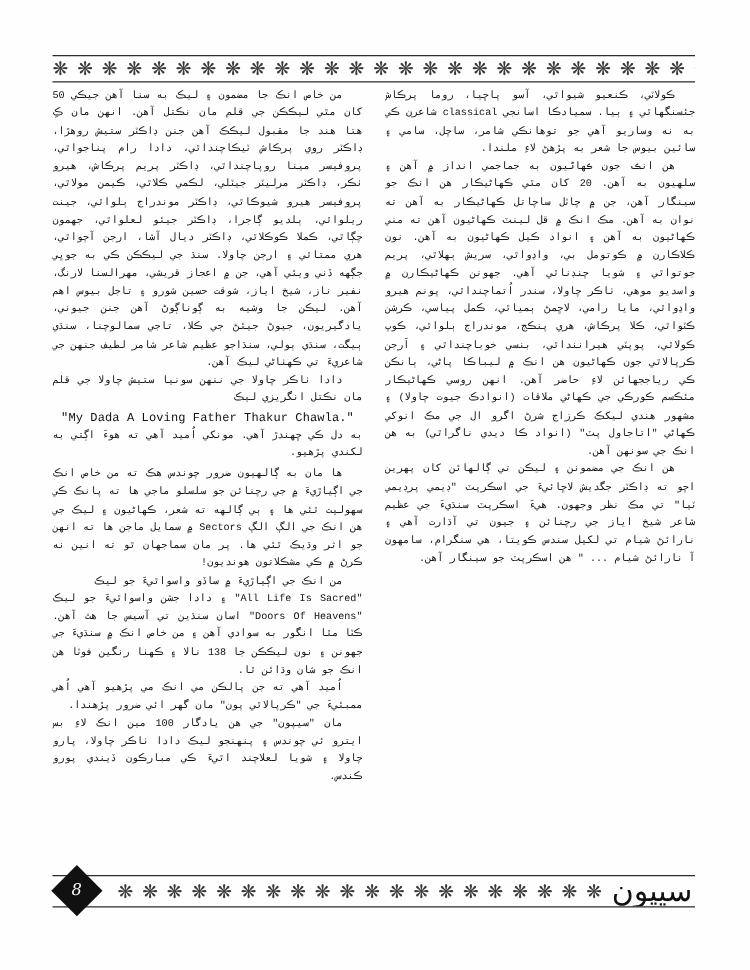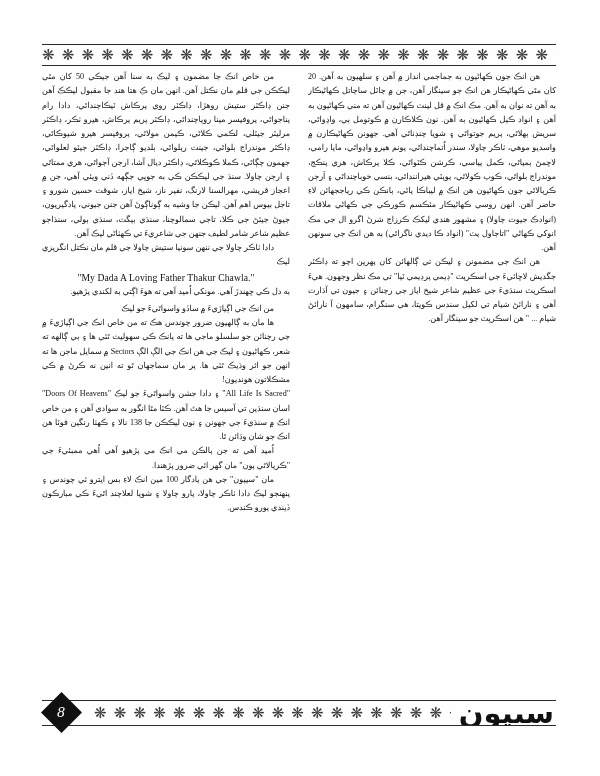--- a/index.html
+++ b/index.html
@@ -63,22 +63,22 @@
     color: #3a3a3a;
     font-size: 15px;
     line-height: 22px;
     letter-spacing: 1.2px;
     padding-left: 52px;
     direction: ltr;
   }
   .magazine-name {
     flex: 0 0 auto;
     font-family: "DejaVu Sans", sans-serif;
-    font-size: 29px;
-    font-weight: bold;
+    font-size: 24px;
+    font-weight: normal;
     color: #111;
     direction: rtl;
     padding: 0 2px 0 8px;
     line-height: 24px;
     white-space: nowrap;
   }
 
   .page-badge {
     position: absolute;
     left: 47px;
@@ -108,21 +108,21 @@
     width: 514px;
     height: 620px;
     display: flex;
     flex-direction: row-reverse;
     gap: 18px;
   }
   .col {
     width: 248px;
     direction: rtl;
     text-align: justify;
-    font-family: Liberation Serif, serif;
+    font-family: Liberation Mono, monospace;
     font-size: 8.1px;
     line-height: 14.25px;
     color: #131313;
     overflow: hidden;
   }
   .col p {
     margin: 0 0 0 0;
     text-align: justify;
     text-justify: inter-word;
   }
@@ -145,32 +145,33 @@
 </head>
 <body>
 
 <div class="page">
 
   <div class="ornament-band top">❋ ❋ ❋ ❋ ❋ ❋ ❋ ❋ ❋ ❋ ❋ ❋ ❋ ❋ ❋ ❋ ❋ ❋ ❋ ❋ ❋ ❋ ❋ ❋ ❋ ❋ ❋ ❋ ❋ ❋ ❋ ❋ ❋ ❋ ❋ ❋ ❋ ❋</div>
 
   <div class="columns">
 
     <div class="col">
+      <p class="indent">ڪولاٽي، ڪنعيو شيواٿي، آسو پاڇيا، روما پرڪاش جئسنگهاٿي ۽ ٻيا. سميادڪا اسانجي classical شاعرن ڪي به نه وساريو آهي جو توهانڪي شامر، ساچل، سامي ۽ سائين بيوس جا شعر به پڙهڻ لاءِ ملندا.</p>
       <p class="indent">هن انڪ جون ڪهاڻيون به جماجمي انداز ۾ آهن ۽ سلهيون به آهن. 20 کان مٿي ڪهاڻيڪار هن انڪ جو سينگار آهن، جن ۾ چاٽل ساچاتل ڪهاڻيڪار به آهن ته نوان به آهن. مڪ انڪ ۾ قل لينٽ ڪهاڻيون آهن ته مني ڪهاڻيون به آهن ۽ انواد ڪيل ڪهاڻيون به آهن. نون ڪلاڪارن ۾ ڪوتومل بي، واڍواٿي، سريش ٻهلاٿي، پريم جوتواٿي ۽ شويا چنڊناٿي آهي. جهونن ڪهاڻيڪارن ۾ واسديو موهي، ٺاڪر چاولا، سندر اُتماچنداٿي، پونم هيرو واڍواٿي، مايا رامي، لاڇمڻ ٻمياٿي، ڪمل پياسي، ڪرشن ڪٽواٿي، ڪلا پرڪاش، هري پنڪج، موندراج ٻلواٿي، ڪوپ ڪولاٿي، پوپٽي هيراننداٿي، بنسي خوباچنداٿي ۽ اَرجن ڪرپالاٿي جون ڪهاڻيون هن انڪ ۾ ليباڪا پاڻي، ٻانڪن ڪي رياججهائن لاءِ حاضر آهن. انهن روسي ڪهاڻيڪار مئڪسم ڪورڪي جي ڪهاڻي ملاقات (انوادڪ جيوت چاولا) ۽ مشهور هندي ليکڪ ڪرزاج شرڻ اگرو ال جي مڪ انوکي ڪهاڻي "اتاجاول پٽ" (انواد ڪا ديدي ناگراٿي) به هن انڪ جي سونهن آهن.</p>
       <p class="indent">هن انڪ جي مضمونن ۽ ليڪن تي ڳالهائن کان پهرين اچو ته ڊاڪٽر جگديش لاڇائيءَ جي اسڪرپٽ "ڊيمي پرڊيمي ٽيا" تي مڪ نظر وجهون. هيءَ اسڪرپٽ سنڌيءَ جي عظيم شاعر شيخ اياز جي رچنائن ۽ جيون تي آڌارت آهي ۽ نارائڻ شيام تي لکيل سندس ڪويتا، هي سنگرام، سامهون آ نارائڻ شيام ... " هن اسڪرپٽ جو سينگار آهن.</p>
     </div>
 
     <div class="col">
       <p class="indent">من خاص انڪ جا مضمون ۽ ليڪ به سنا آهن جيڪي 50 کان مٿي ليڪڪن جي قلم مان نڪتل آهن. انهن مان ڪِ هتا هند جا مقبول ليڪڪ آهن جنن ڊاڪٽر ستيش روهڙا، ڊاڪٽر روي پرڪاش ٽيڪاچنداٿي، دادا رام پناجواٿي، پروفيسر مينا روپاچنداٿي، ڊاڪٽر پريم پرڪاش، هيرو ٺڪر، ڊاڪٽر مرليٽر جيٽلي، لڪمي ڪلاٿي، ڪيمن مولاٿي، پروفيسر هيرو شيوڪاٿي، ڊاڪٽر موندراج ٻلواٿي، جينت ريلواٿي، ٻلديو ڳاجرا، ڊاڪٽر جيئو لعلواٿي، جهمون چڳاٿي، ڪملا ڪوڪلاٿي، ڊاڪٽر ديال آشا، ارجن آڄواٿي، هري ممتاٿي ۽ ارجن چاولا. سنڌ جي ليڪڪن ڪي به جوڀي جڳهه ڏني ويئي آهي، جن ۾ اعجاز قريشي، مهرالسنا لارنگ، نفير ناز، شيخ اياز، شوقت حسين شورو ۽ تاجل بيوس اهم آهن. ليڪن جا وشيه به ڳوناڳوڻ آهن جنن جيوني، يادگيريون، جيوڻ جيئڻ جي ڪلا، تاجي سمالوچنا، سنڌي ٻيگت، سنڌي ٻولي، سنڌاجو عظيم شاعر شامر لطيف جنهن جي شاعريءَ تي ڪهٺاڻي ليڪ آهن.</p>
       <p class="indent">دادا ٺاڪر چاولا جي ننهن سونيا ستيش چاولا جي قلم مان نڪتل انگريزي ليڪ</p>
       <p class="quote-en">"My Dada A Loving Father Thakur Chawla."</p>
       <p>به دل ڪي ڇهندڙ آهي. مونکي اُميد آهي ته هوءَ اڳتي به لکندي پڙهيو.</p>
       <div class="gutter-spacer"></div>
+      <p class="indent">ها مان به ڳالهيون ضرور چوندس هڪ ته من خاص انڪ جي اڳياڙيءَ ۾ جي رچنائن جو سلسلو ماجي ها ته پانڪ ڪي سهوليت ٿئي ها ۽ ٻي ڳالهه ته شعر، ڪهاڻيون ۽ ليڪ جي هن انڪ جي الڳ الڳ Sectors ۾ سمايل ماجن ها ته انهن جو اثر وڌيڪ ٿئي ها. پر مان سماجهان ٿو ته انين نه ڪرڻ ۾ ڪي مشڪلاتون هونديون!</p>
       <p class="indent">من انڪ جي اڳياڙيءَ ۾ ساڏو واسواٿيءَ جو ليڪ</p>
-      <p class="indent">ها مان به ڳالهيون ضرور چوندس هڪ ته من خاص انڪ جي اڳياڙيءَ ۾ جي رچنائن جو سلسلو ماجي ها ته پانڪ ڪي سهوليت ٿئي ها ۽ ٻي ڳالهه ته شعر، ڪهاڻيون ۽ ليڪ جي هن انڪ جي الڳ الڳ Sectors ۾ سمايل ماجن ها ته انهن جو اثر وڌيڪ ٿئي ها. پر مان سماجهان ٿو ته انين نه ڪرڻ ۾ ڪي مشڪلاتون هونديون!</p>
       <p>"All Life Is Sacred" ۽ دادا جشن واسواٿيءَ جو ليڪ "Doors Of Heavens" اسان سنڌين تي آسيس جا هٿ آهن. ڪٽا مٿا انگور به سوادي آهن ۽ من خاص انڪ ۾ سنڌيءَ جي جهونن ۽ نون ليڪڪن جا 138 نالا ۽ ڪهٺا رنگين فوٽا هن انڪ جو شان وڌائن ٿا.</p>
       <p class="indent">اُميد آهي ته جن پالڪن مي انڪ مي پڙهيو آهي اُهي ممبئيءَ جي "ڪرپالاٿي پون" مان گهر ائي ضرور پڙهندا.</p>
       <p class="indent">مان "سيپون" جي هن يادگار 100 مين انڪ لاءِ بس ايترو ئي چوندس ۽ پنهنجو ليڪ دادا ٺاڪر چاولا، پارو چاولا ۽ شويا لعلاچند اٿيءَ ڪي مبارڪون ڏيندي پورو ڪندس.</p>
     </div>
 
   </div>
 
   <div class="footer-band">
     <div class="footer-flowers">❋ ❋ ❋ ❋ ❋ ❋ ❋ ❋ ❋ ❋ ❋ ❋ ❋ ❋ ❋ ❋ ❋ ❋ ❋ ❋ ❋ ❋ ❋ ❋ ❋ ❋ ❋ ❋ ❋ ❋ ❋ ❋ ❋</div>
     <div class="magazine-name">سيپون</div>

